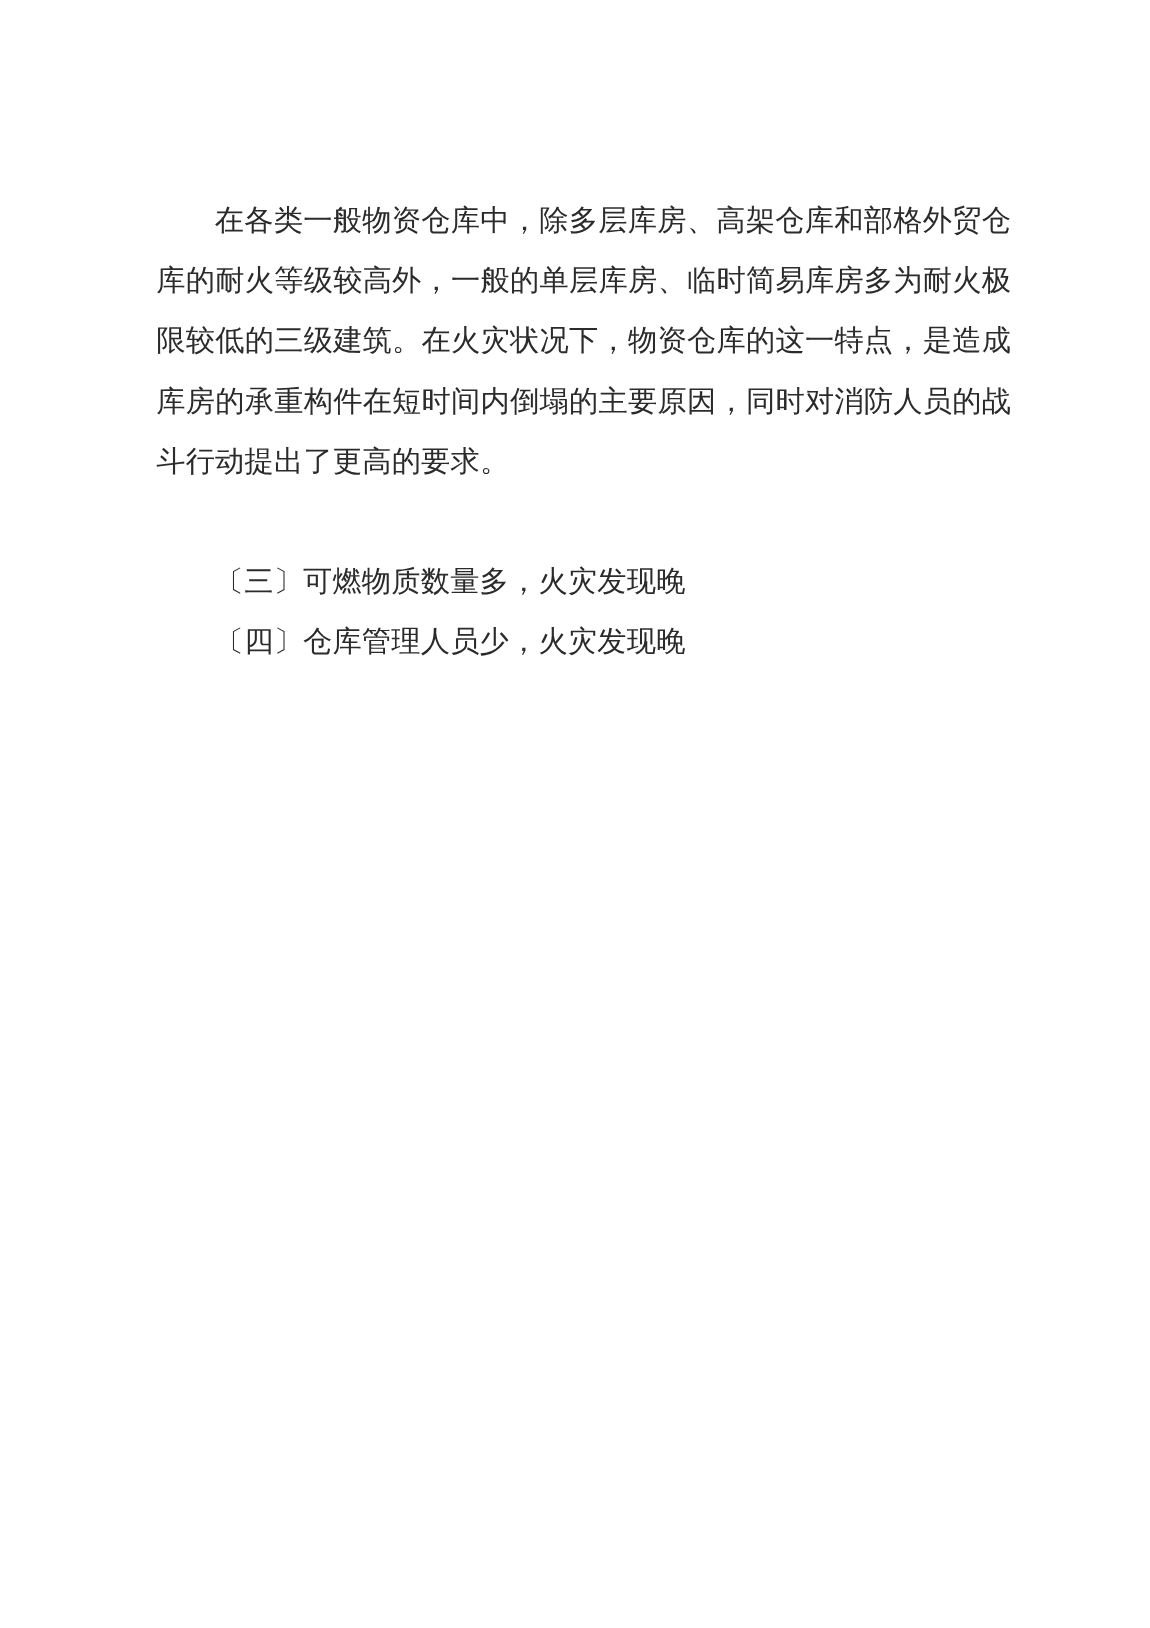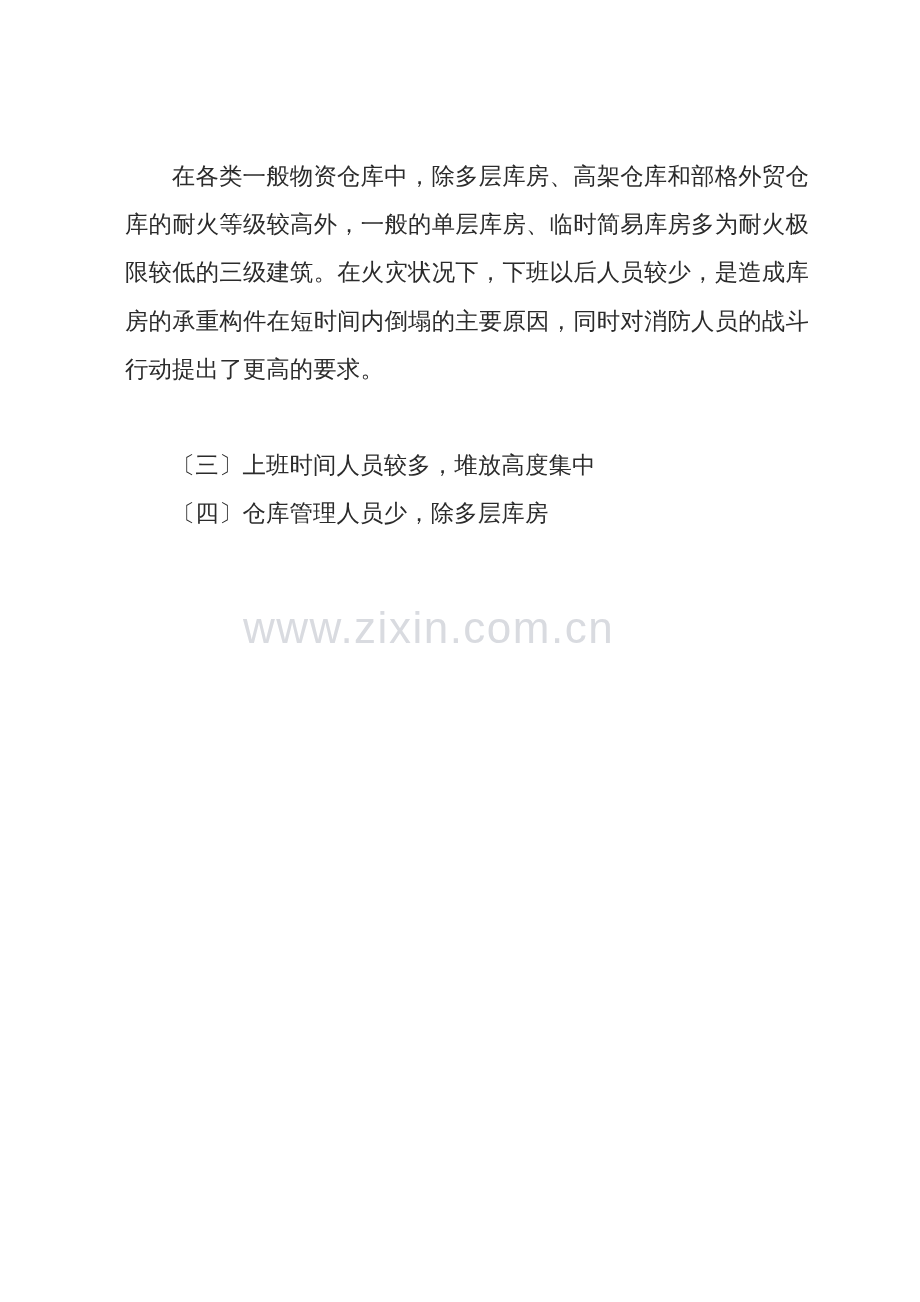--- a/index.html
+++ b/index.html
@@ -75,27 +75,26 @@
   .heading + .para,
   .para + .heading {
     margin-top: 48.2px;
   }
 </style>
 </head>
 <body>
 
 <div class="page">
 
-  <div class="watermark">www.zixin.com.cn</div>
 
   <div class="doc-body">
 
-    <p class="para">在各类一般物资仓库中，除多层库房、高架仓库和部格外贸仓库的耐火等级较高外，一般的单层库房、临时简易库房多为耐火极限较低的三级建筑。在火灾状况下，下班以后人员较少，是造成库房的承重构件在短时间内倒塌的主要原因，同时对消防人员的战斗行动提出了更高的要求。</p>
+    <p class="para">在各类一般物资仓库中，除多层库房、高架仓库和部格外贸仓库的耐火等级较高外，一般的单层库房、临时简易库房多为耐火极限较低的三级建筑。在火灾状况下，物资仓库的这一特点，是造成库房的承重构件在短时间内倒塌的主要原因，同时对消防人员的战斗行动提出了更高的要求。</p>
 
-    <p class="heading">〔三〕上班时间人员较多，堆放高度集中</p>
+    <p class="heading">〔三〕可燃物质数量多，火灾发现晚</p>
 
 
-    <p class="heading">〔四〕仓库管理人员少，除多层库房</p>
+    <p class="heading">〔四〕仓库管理人员少，火灾发现晚</p>
 
 
   </div>
 
 </div>
 
 </body></html>

